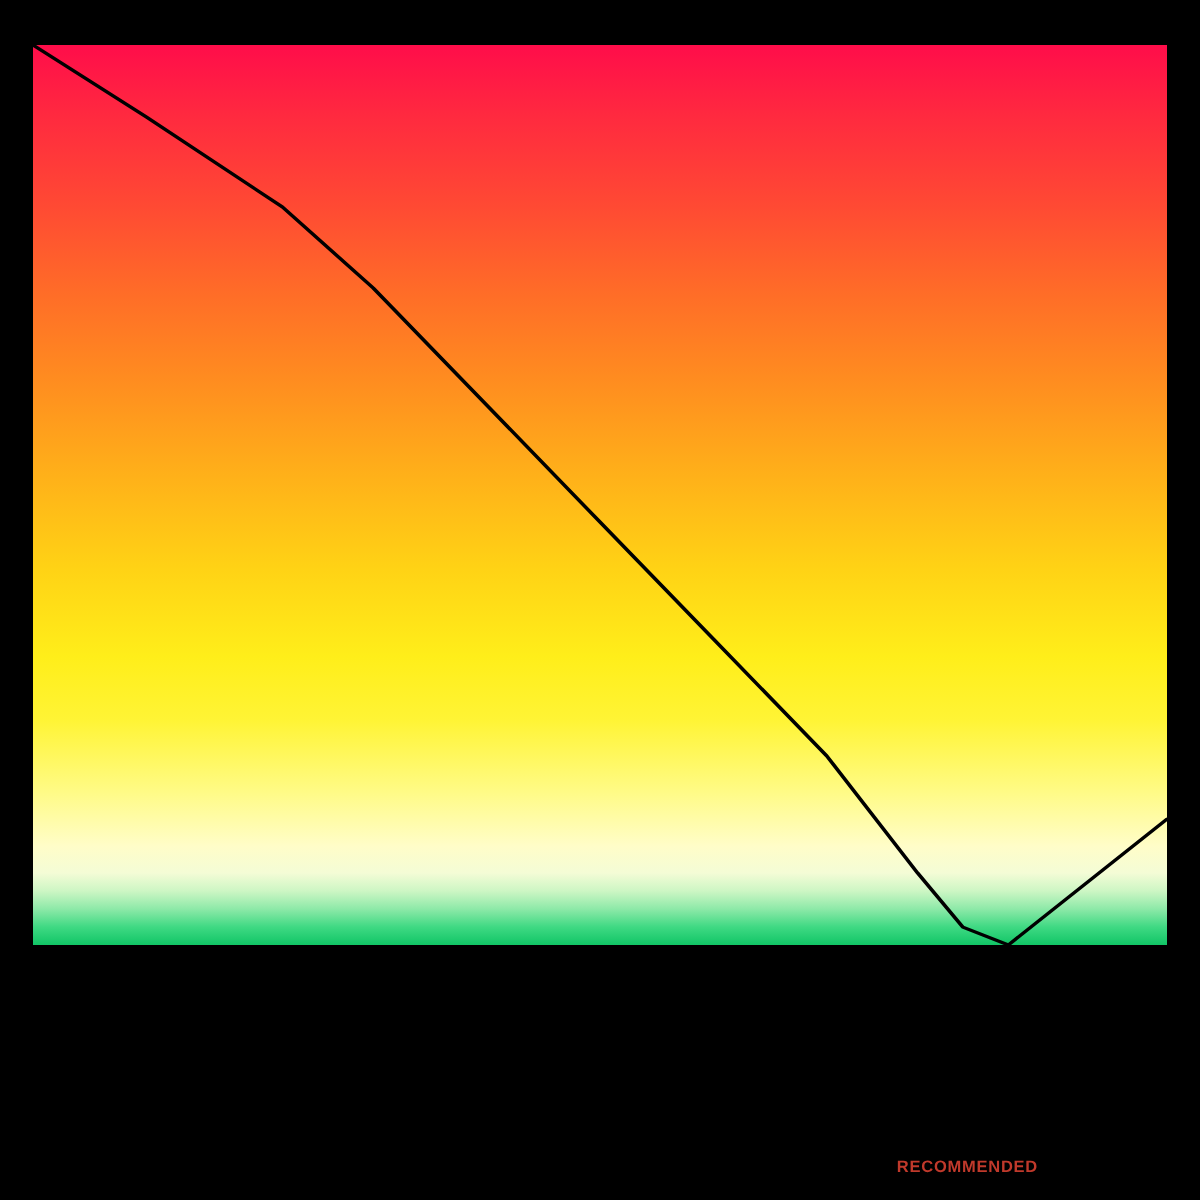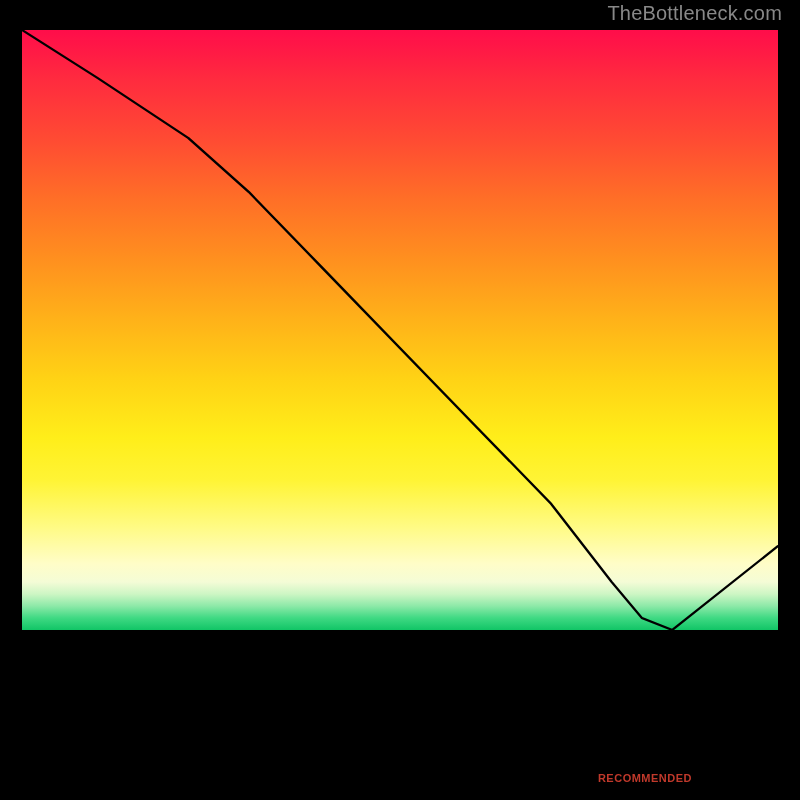--- a/index.html
+++ b/index.html
@@ -70,21 +70,20 @@
     font-weight: 700;
     letter-spacing: 0.5px;
     white-space: nowrap;
   }
 </style>
 </head>
 <body>
 
 <div class="wrap">
 
-  <div class="attribution">TheBottleneck.com</div>
 
   <div class="plot">
     <div class="gradient"></div>
 
     <svg class="line" viewBox="0 0 756 756" preserveAspectRatio="none">
       <path id="curve-path" d="M0.0 0.0 L75.6 60.5 L166.3 136.1 L226.8 204.1 L302.4 302.4 L378.0 400.7 L453.6 499.0 L529.2 597.2 L589.7 695.5 L619.9 740.9 L650.2 756.0 L756.0 650.2" fill="none" stroke="#000" stroke-width="2.6" stroke-linejoin="round" stroke-linecap="round"></path>
     </svg>
 
     <div id="reco" class="reco-label" style="left: 575.92px; top: 742px;">RECOMMENDED</div>
   </div>

